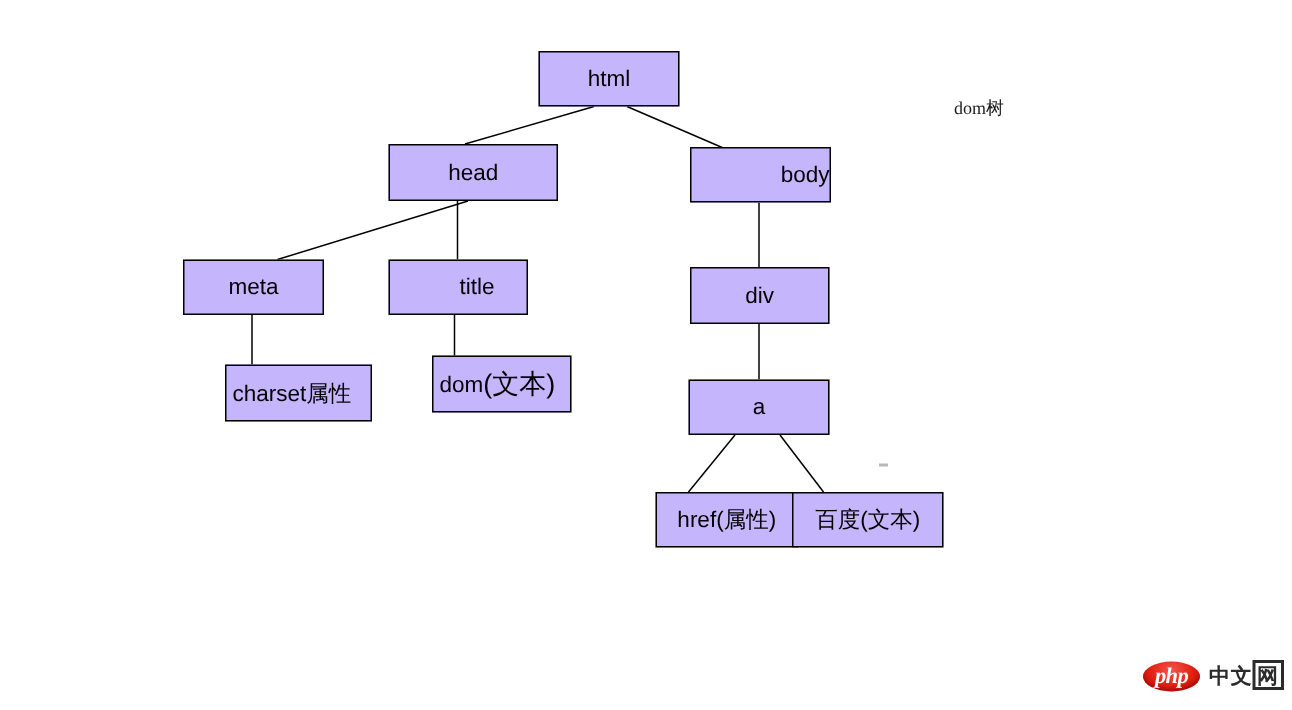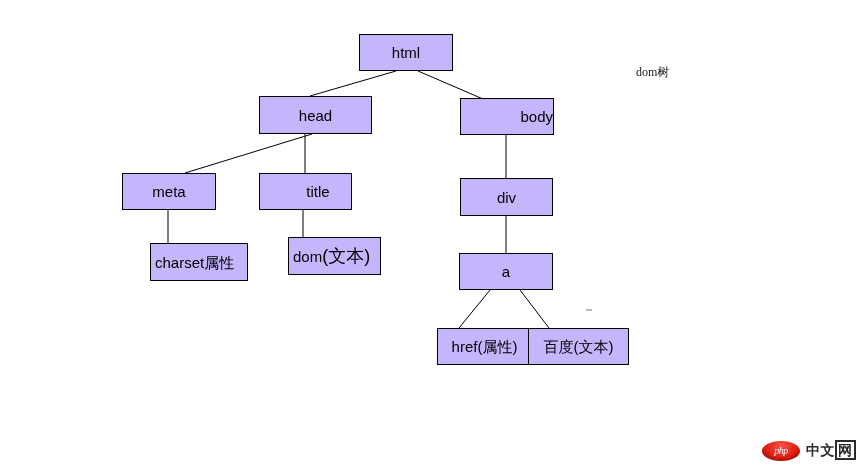--- a/index.html
+++ b/index.html
@@ -117,22 +117,22 @@
     border-radius: 50%;
     background: radial-gradient(ellipse at 50% 28%, #f4544a 0%, #e11f11 55%, #b70c05 100%);
     display: flex;
     align-items: center;
     justify-content: center;
     box-shadow: inset 0 -2px 3px rgba(120,0,0,0.45);
   }
   #wm-badge span {
     color: #ffffff;
     font-family: "Liberation Serif", serif;
-    font-size: 10px;
-    font-weight: normal;
+    font-size: 15px;
+    font-weight: bold;
     font-style: italic;
     letter-spacing: -0.5px;
     line-height: 1;
   }
   #wm-text {
     font-family: "Liberation Sans", sans-serif;
     font-size: 14px;
     font-weight: bold;
     color: #2b2b2b;
     letter-spacing: 0.5px;

